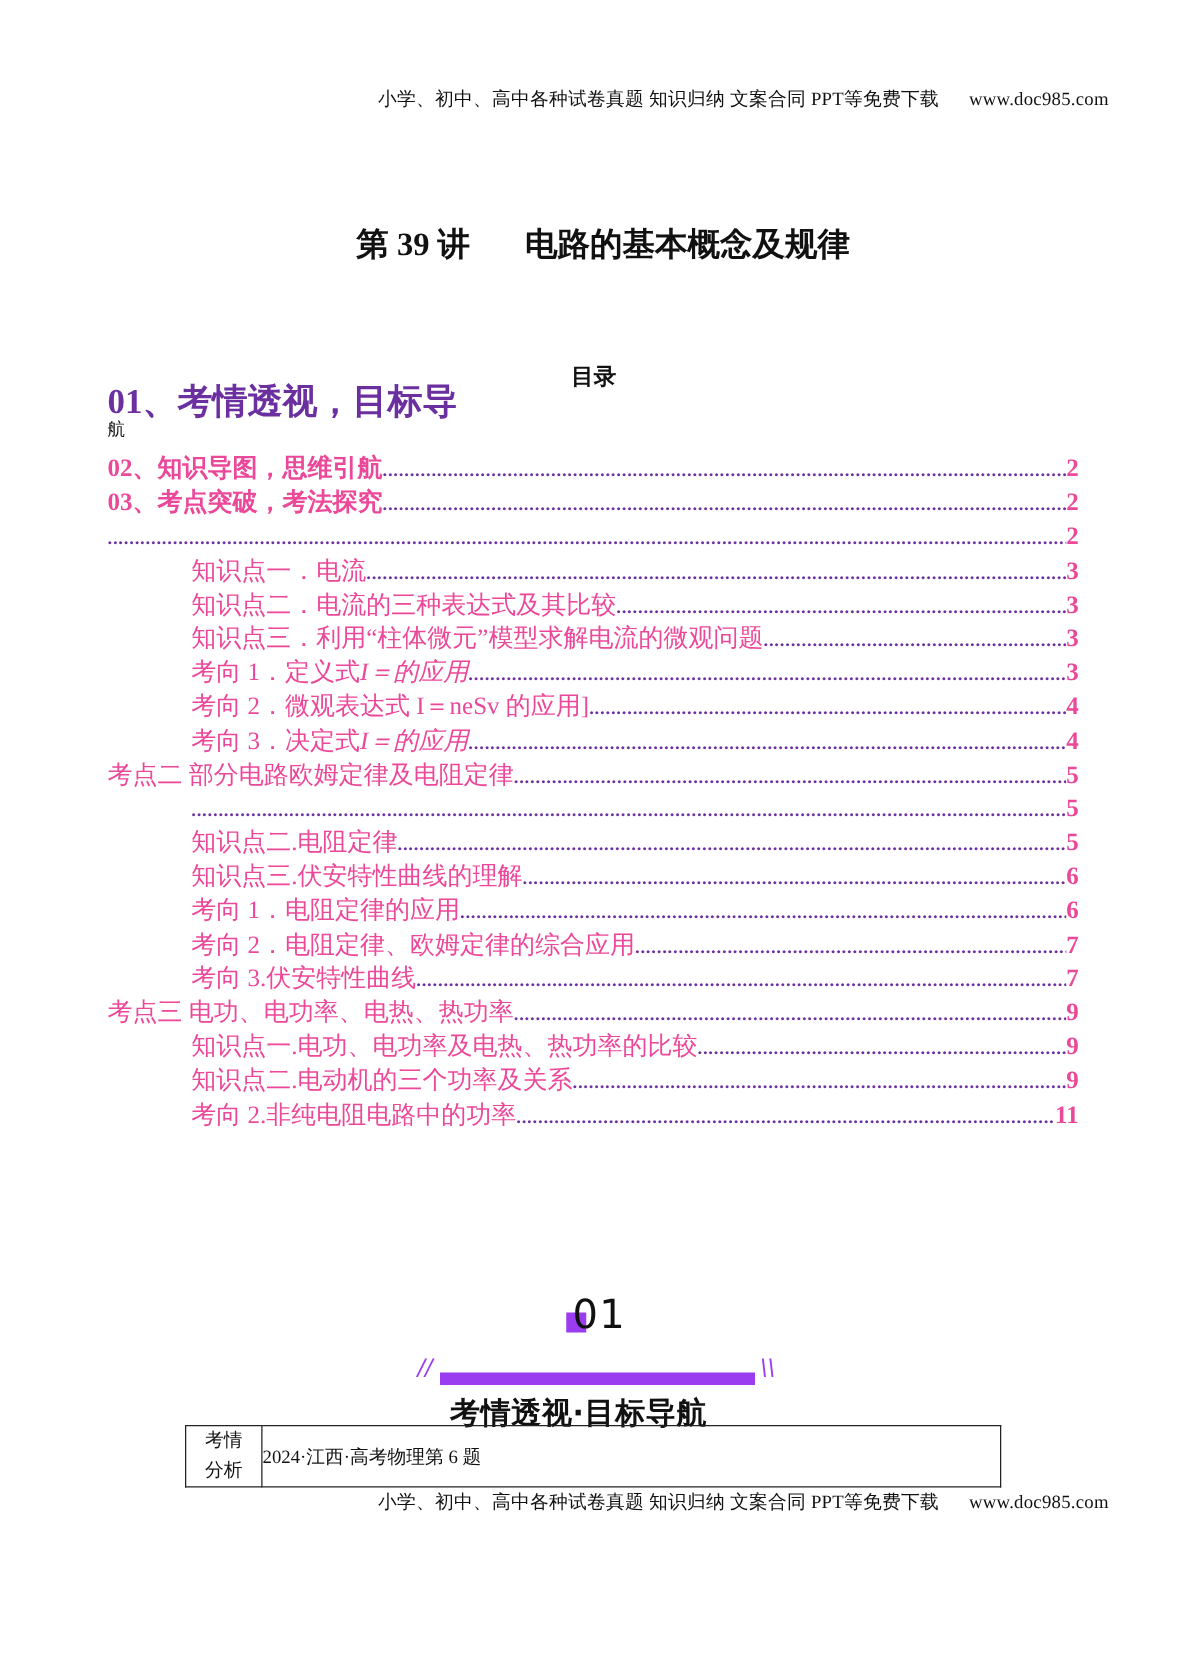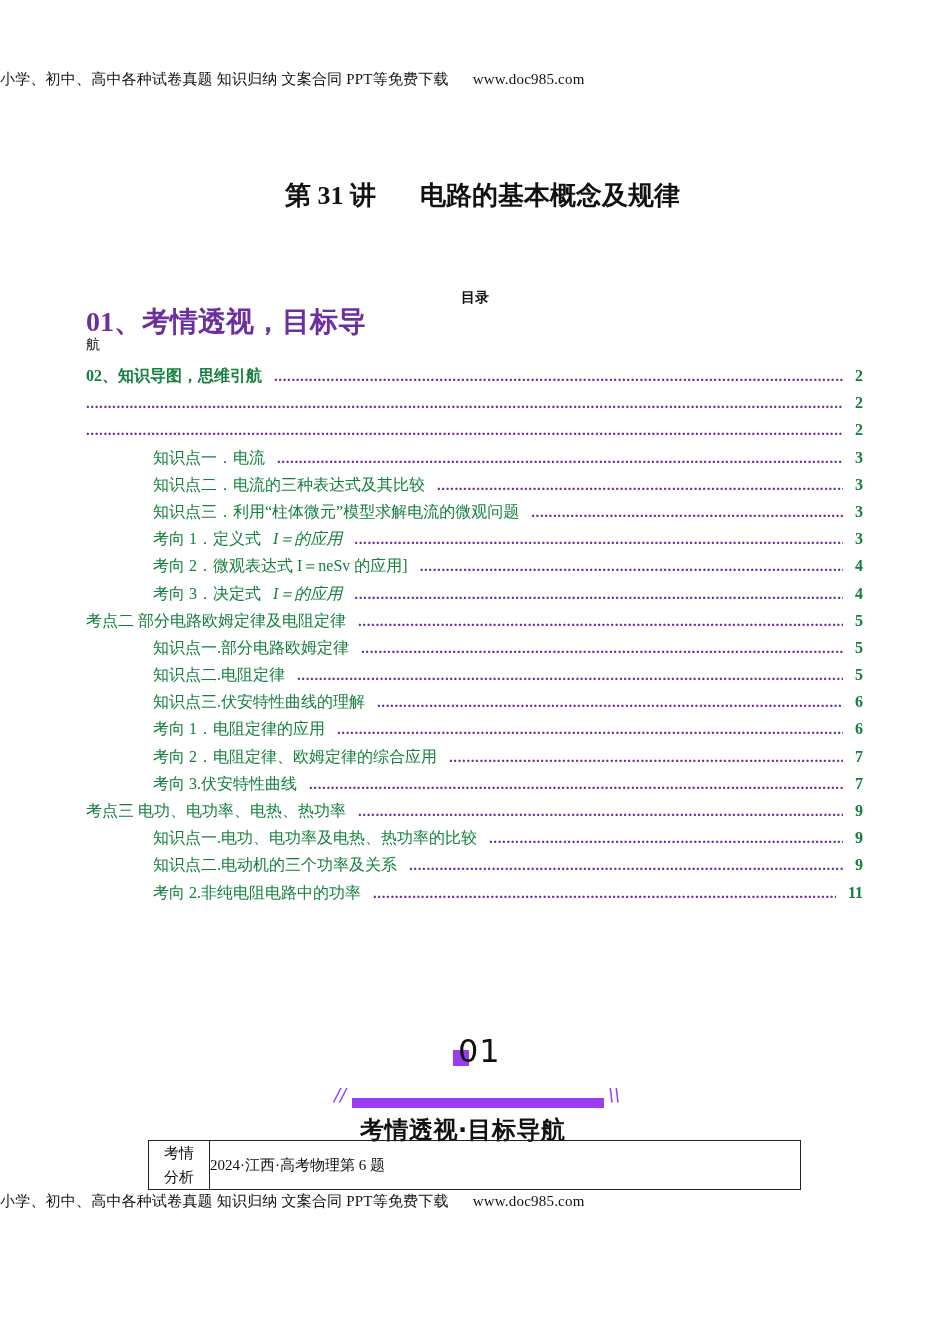--- a/index.html
+++ b/index.html
@@ -1,28 +1,28 @@
 <!DOCTYPE html>
 <html><head>
 <meta charset="utf-8">
 <style>
   html, body { margin: 0; padding: 0; background: #ffffff; }
   body { width: 950px; height: 1344px; position: relative; overflow: hidden;
          font-family: "Liberation Serif", "DejaVu Serif", serif; color: #000; }
-  .hdr { position: absolute; left: 0; width: 887px; text-align: left;
+  .hdr { position: absolute; left: 0; width: 887px; text-align: right;
          font-size: 15px; color: #111; letter-spacing: 0.2px; }
   .hdr .site { margin-left: 24px; }
   .title { position: absolute; top: 178px; left: 0; width: 965px; text-align: center;
            font-size: 26px; font-weight: bold; color: #111; }
   .title .gap { display: inline-block; width: 44px; }
   .toc-head { position: absolute; top: 289px; left: 0; width: 950px; text-align: center;
-              font-family: "DejaVu Sans", sans-serif; font-size: 14px; font-weight: bold; color: #111; }
+              font-family: "DejaVu Sans", sans-serif; font-size: 18px; font-weight: bold; color: #111; }
   .toc { position: absolute; top: 308px; left: 86px; width: 777px; }
-  .row { position: relative; height: 27.2px; line-height: 27.2px; color: #15803d;
-         font-size: 16px; display: flex; align-items: baseline; white-space: nowrap; gap: 12px; }
+  .row { position: relative; height: 27.2px; line-height: 27.2px; color: #ec4899;
+         font-size: 20px; display: flex; align-items: baseline; white-space: nowrap; }
   .row.l1 { font-weight: bold; }
   .row.l2 { padding-left: 67px; }
   .row .txt { flex: 0 0 auto; }
   .row .dots { flex: 1 1 auto; overflow: hidden; font-weight: bold; letter-spacing: 0.6px;
                font-size: 15px; color: #6b2fa0; }
   .row .dots::before { content: "................................................................................................................................................................................................"; }
   .row .pg { flex: 0 0 auto; font-weight: bold; font-family: "Liberation Serif", serif; }
   .row .it { font-style: italic; }
   .wrap-row { position: relative; color: #6b2fa0; font-size: 28px; font-weight: bold; height: 28px; line-height: 28px; }
   .wrap-tail { font-size: 14px; color: #111; height: 26px; line-height: 18px; font-weight: normal; }
@@ -42,37 +42,38 @@
   .tbl .c2 { text-align: left; }
 </style>
 </head>
 <body>
 
 <div class="hdr" style="top:70px;">
   <span>小学、初中、高中各种试卷真题  知识归纳  文案合同  PPT等免费下载</span><span class="site">www.doc985.com</span>
 </div>
 
 <div class="title">
-  <span>第 31 讲</span><span class="gap"></span><span>电路的基本概念及规律</span>
+  <span>第 39 讲</span><span class="gap"></span><span>电路的基本概念及规律</span>
 </div>
 
 <div class="toc-head">目录</div>
 
 <div class="toc">
   <div class="wrap-row">
     <span>01、考情透视，目标导</span>
   </div>
   <div class="wrap-tail">航</div>
   <div id="toc-rows">
       <div class="row l1">
         <span class="txt">02、知识导图，思维引航</span>
         <span class="dots"></span>
         <span class="pg">2</span>
       </div>
       <div class="row l1">
+        <span class="txt">03、考点突破，考法探究</span>
         <span class="dots"></span>
         <span class="pg">2</span>
       </div>
       <div class="row l0">
         <span class="dots"></span>
         <span class="pg">2</span>
       </div>
       <div class="row l2">
         <span class="txt">知识点一．电流</span>
         <span class="dots"></span>
@@ -104,21 +105,20 @@
         <span class="txt it">I＝的应用</span>
         <span class="dots"></span>
         <span class="pg">4</span>
       </div>
       <div class="row l0">
         <span class="txt">考点二    部分电路欧姆定律及电阻定律</span>
         <span class="dots"></span>
         <span class="pg">5</span>
       </div>
       <div class="row l2">
-        <span class="txt">知识点一.部分电路欧姆定律</span>
         <span class="dots"></span>
         <span class="pg">5</span>
       </div>
       <div class="row l2">
         <span class="txt">知识点二.电阻定律</span>
         <span class="dots"></span>
         <span class="pg">5</span>
       </div>
       <div class="row l2">
         <span class="txt">知识点三.伏安特性曲线的理解</span>

